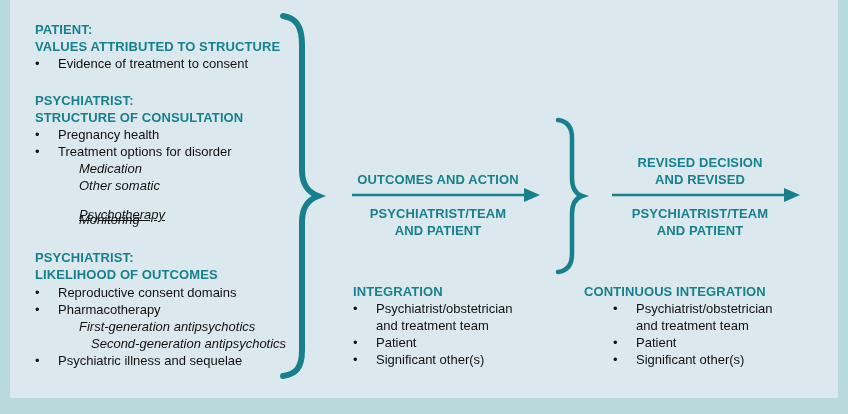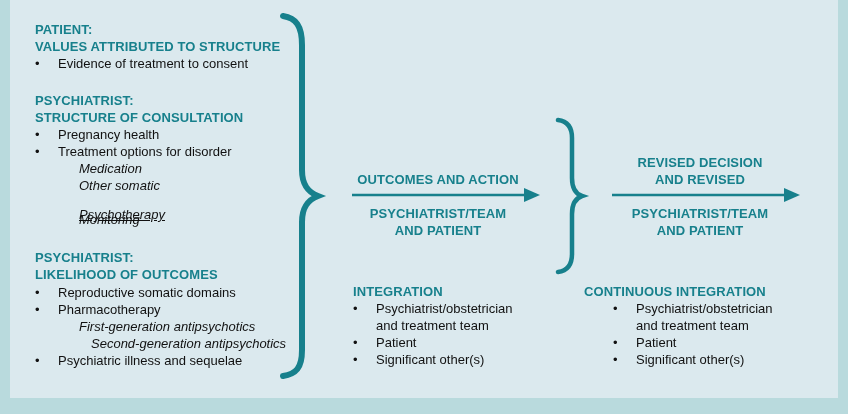--- a/index.html
+++ b/index.html
@@ -51,21 +51,21 @@
   <div class="it" style="left:79px;top:177px;">Other somatic</div>
   <div class="it" style="left:79px;top:206px;text-decoration:underline;">Psychotherapy</div>
   <div class="it" style="left:79px;top:211px;text-align:right;">Monitoring</div>
 </div>
 
 <div>
   <div class="head" style="left:35px;top:249px;">PSYCHIATRIST:</div>
   <div class="head" style="left:35px;top:266px;">LIKELIHOOD OF OUTCOMES</div>
   <div class="bul" style="left:35px;top:284px;">
     <span class="dot">•</span>
-    <span class="lbl">Reproductive somatic domains</span>
+    <span class="lbl">Reproductive consent domains</span>
   </div>
   <div class="bul" style="left:35px;top:301px;">
     <span class="dot">•</span>
     <span class="lbl">Pharmacotherapy</span>
   </div>
   <div class="it" style="left:79px;top:318px;">First-generation antipsychotics</div>
   <div class="it" style="left:91px;top:335px;">Second-generation antipsychotics</div>
   <div class="bul" style="left:35px;top:352px;">
     <span class="dot">•</span>
     <span class="lbl">Psychiatric illness and sequelae</span>

